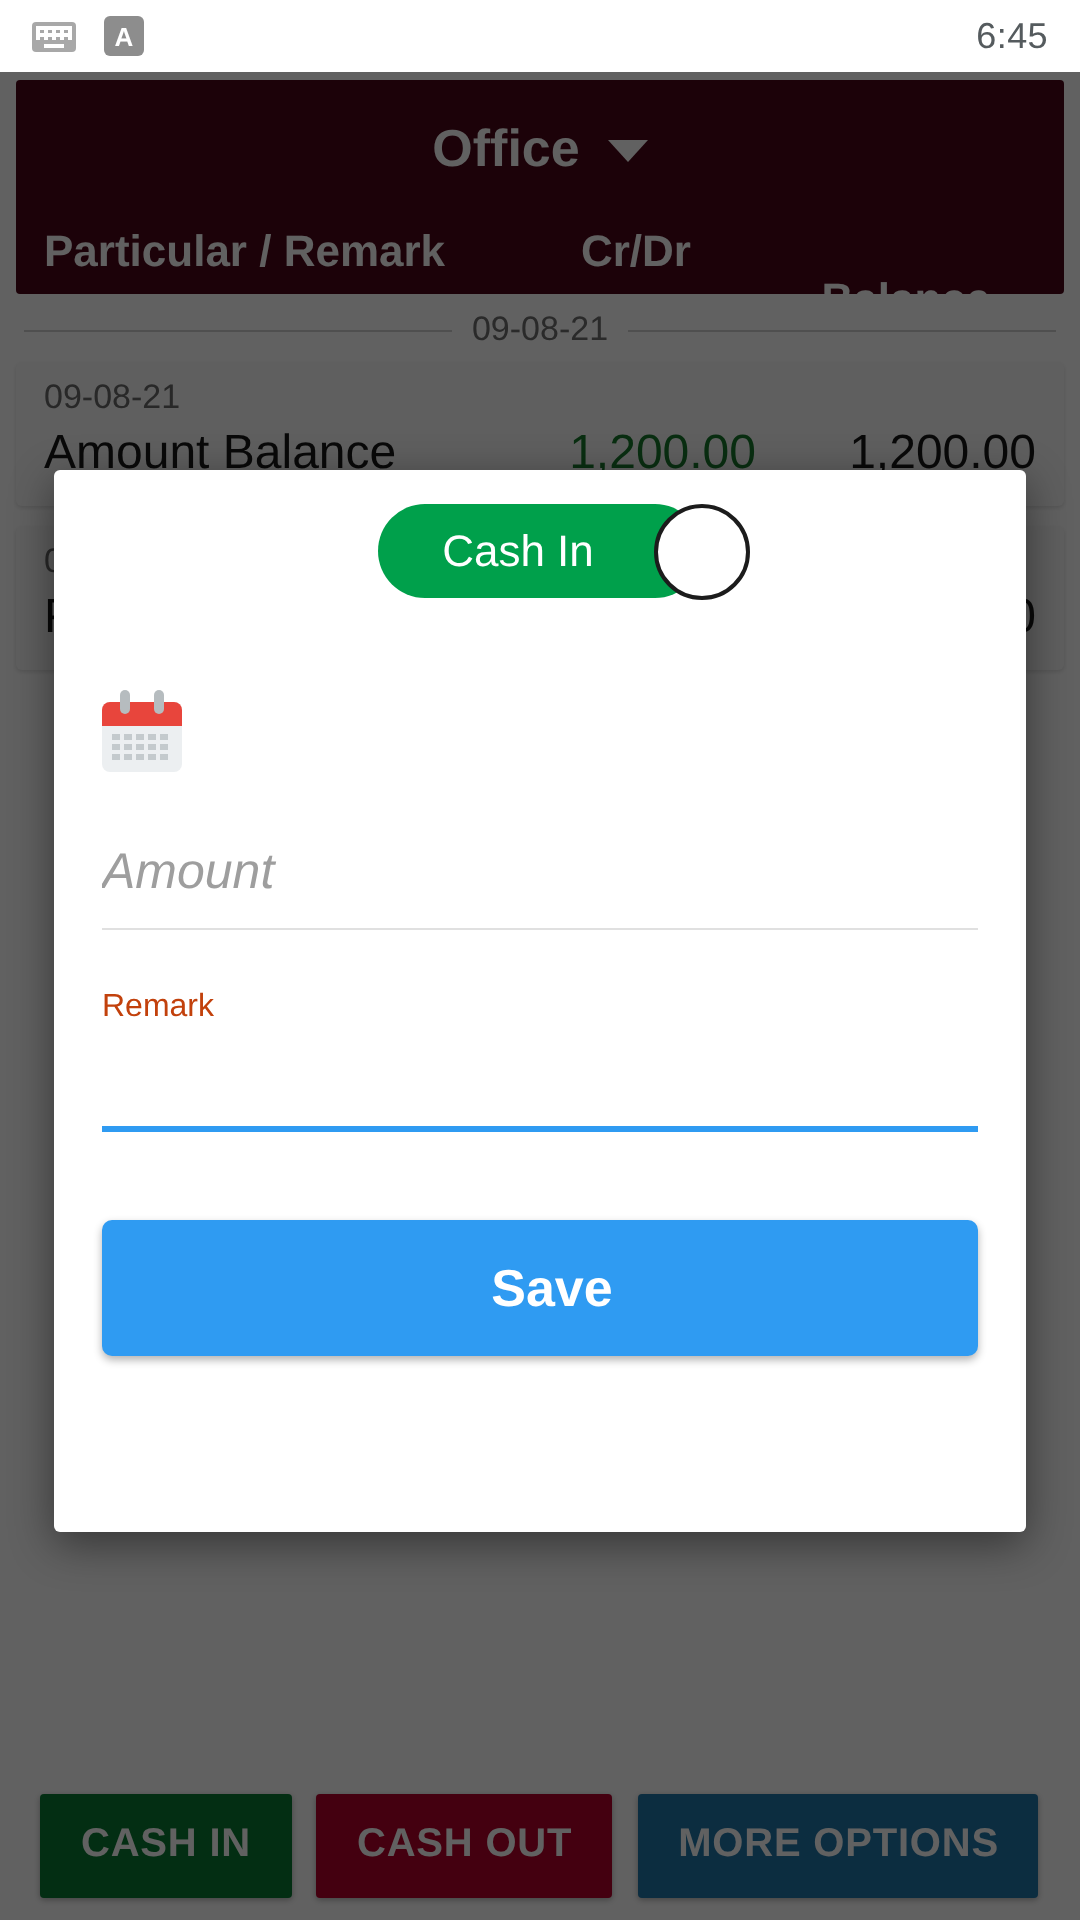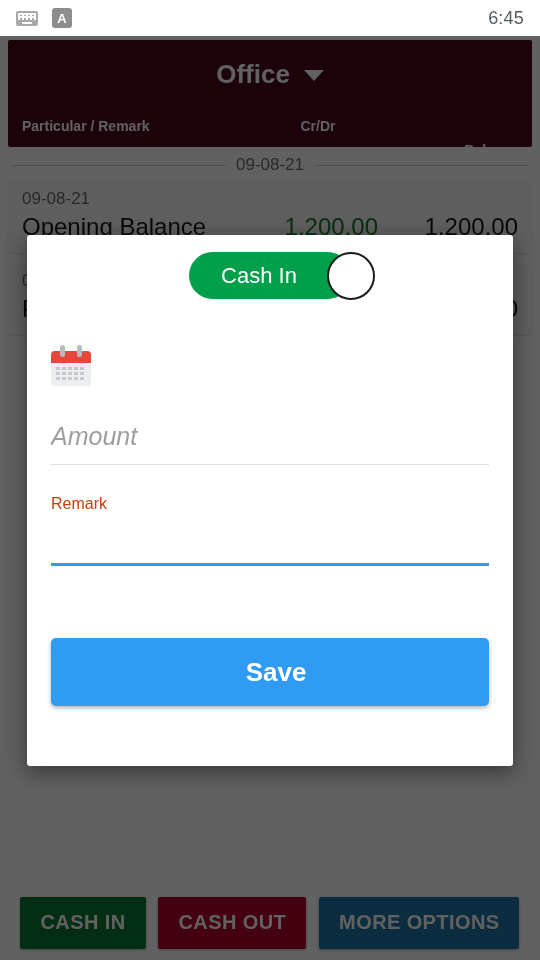--- a/index.html
+++ b/index.html
@@ -87,26 +87,26 @@
     width: 0; height: 0;
     border-left: 10px solid transparent;
     border-right: 10px solid transparent;
     border-top: 11px solid #ffffff;
     margin-top: 3px;
   }
   #col-headers {
     display: flex; align-items: center;
     height: 39px;
     padding: 0 14px 4px 14px;
-    font-size: 14px; font-weight: bold;
+    font-size: 22px; font-weight: bold;
     color: #ffffff;
   }
   #col-particular { flex: 1; text-align: left; }
   #col-crdr { width: 140px; text-align: center; }
-  #col-balance { width: 130px; text-align: right; margin-top: 48px; }
+  #col-balance { width: 130px; text-align: center; margin-top: 48px; }
 
   #list {
     padding: 0 8px;
   }
   .date-sep {
     display: flex; align-items: center;
     gap: 10px;
     padding: 8px 4px 6px 4px;
   }
   .date-sep .line { flex: 1; height: 1px; background: #cfcfcf; }
@@ -270,21 +270,21 @@
     font-size: 25px;
     color: #212121;
     font-family: "Liberation Sans", sans-serif;
     padding: 0;
   }
   #remark-field .mat-underline {
     height: 3px; background: #2f9bf2; width: 100%;
   }
 
   #save-button {
-    margin-top: 72px;
+    margin-top: 44px;
     width: 100%; height: 68px;
     background: #2f9bf2;
     border: none;
     border-radius: 5px;
     color: #ffffff;
     font-size: 26px; font-weight: bold;
     font-family: "Liberation Sans", sans-serif;
     box-shadow: 0 2px 4px rgba(0,0,0,.3);
     cursor: pointer;
     padding-left: 12px;
@@ -320,21 +320,21 @@
     <div id="list">
       <div class="date-sep">
         <span class="line"></span>
         <span class="lbl">09-08-21</span>
         <span class="line"></span>
       </div>
 
       <div class="txn-card">
         <div class="txn-date">09-08-21</div>
         <div class="txn-row">
-          <span class="txn-name">Opening Balance</span>
+          <span class="txn-name">Amount Balance</span>
           <span class="txn-amt cr">1,200.00</span>
           <span class="txn-bal">1,200.00</span>
         </div>
       </div>
 
       <div class="txn-card">
         <div class="txn-date">09-08-21</div>
         <div class="txn-row">
           <span class="txn-name">Payment</span>
           <span class="txn-amt cr"></span>

